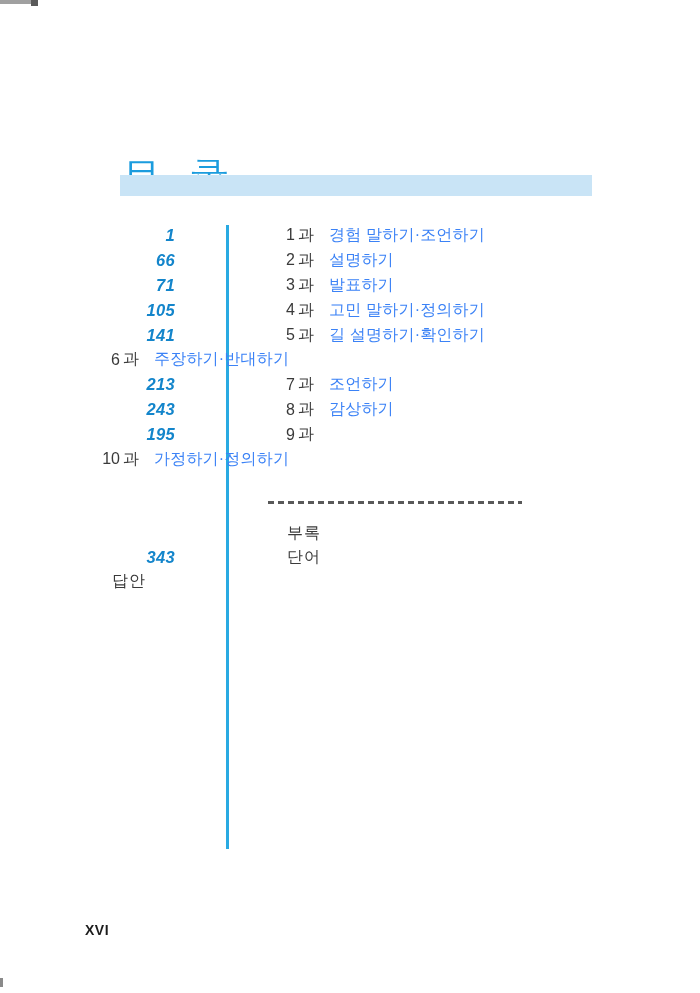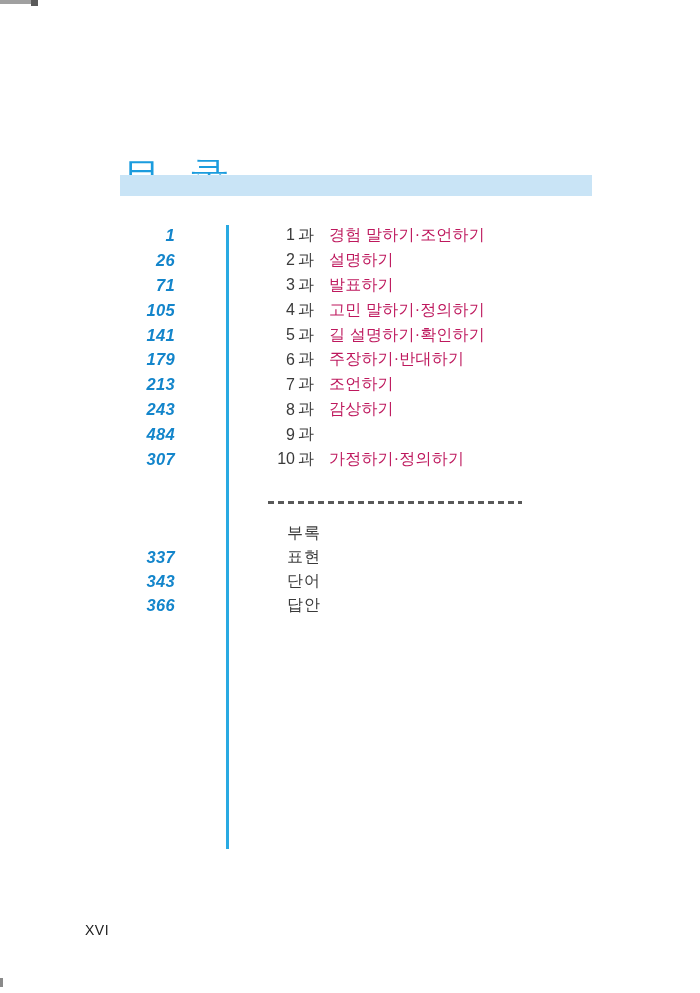--- a/index.html
+++ b/index.html
@@ -42,33 +42,33 @@
   .col-page {
     width: 175px; flex: 0 0 175px; text-align: right;
     font-size: 16.5px; font-weight: bold; font-style: italic;
     color: #1385cb; letter-spacing: 0.3px;
   }
   .col-no {
     flex: 0 0 25px; width: 25px; margin-left: 95px; text-align: right;
     font-size: 16px; color: #3a3a3a;
   }
   .col-gwa { margin-left: 3px; font-size: 16px; color: #3a3a3a; }
-  .col-title { margin-left: 15px; font-size: 16px; color: #be185d; letter-spacing: 0.2px; text-align: right; }
+  .col-title { margin-left: 15px; font-size: 16px; color: #3b82f6; letter-spacing: 0.2px; text-align: right; }
   .col-appendix-label { margin-left: 112px; font-size: 16px; color: #3a3a3a; letter-spacing: 1px; }
 
   
   .dash-line {
     position: absolute; left: 268px; top: 501px; width: 254px; height: 3px;
     background: repeating-linear-gradient(90deg, #585858 0 6px, transparent 6px 10px);
   }
 
   
   .folio {
     position: absolute; left: 85px; top: 922px;
-    font-size: 14px; color: #1c1c1c; letter-spacing: 0.5px; font-weight: 400;
+    font-size: 14px; color: #1c1c1c; letter-spacing: 0.5px; font-weight: 700;
   }
 </style>
 </head>
 <body>
 
 <div class="page">
 
   <div class="artifact-top"></div>
   <div class="artifact-top-nub"></div>
   <div class="artifact-bottom"></div>
@@ -80,21 +80,21 @@
   <div class="vline"></div>
 
   <div class="chapters">
     <div class="toc-row">
       <span class="col-page">1</span>
       <span class="col-no">1</span>
       <span class="col-gwa">과</span>
       <span class="col-title">경험 말하기·조언하기</span>
     </div>
     <div class="toc-row">
-      <span class="col-page">26</span>
+      <span class="col-page">66</span>
       <span class="col-no">2</span>
       <span class="col-gwa">과</span>
       <span class="col-title">설명하기</span>
     </div>
     <div class="toc-row">
       <span class="col-page">71</span>
       <span class="col-no">3</span>
       <span class="col-gwa">과</span>
       <span class="col-title">발표하기</span>
     </div>
@@ -104,66 +104,59 @@
       <span class="col-gwa">과</span>
       <span class="col-title">고민 말하기·정의하기</span>
     </div>
     <div class="toc-row">
       <span class="col-page">141</span>
       <span class="col-no">5</span>
       <span class="col-gwa">과</span>
       <span class="col-title">길 설명하기·확인하기</span>
     </div>
     <div class="toc-row">
-      <span class="col-page">179</span>
       <span class="col-no">6</span>
       <span class="col-gwa">과</span>
       <span class="col-title">주장하기·반대하기</span>
     </div>
     <div class="toc-row">
       <span class="col-page">213</span>
       <span class="col-no">7</span>
       <span class="col-gwa">과</span>
       <span class="col-title">조언하기</span>
     </div>
     <div class="toc-row">
       <span class="col-page">243</span>
       <span class="col-no">8</span>
       <span class="col-gwa">과</span>
       <span class="col-title">감상하기</span>
     </div>
     <div class="toc-row">
-      <span class="col-page">484</span>
+      <span class="col-page">195</span>
       <span class="col-no">9</span>
       <span class="col-gwa">과</span>
     </div>
     <div class="toc-row">
-      <span class="col-page">307</span>
       <span class="col-no">10</span>
       <span class="col-gwa">과</span>
       <span class="col-title">가정하기·정의하기</span>
     </div>
   </div>
 
   <div class="dash-line"></div>
 
   <div class="appendix">
     <div class="toc-row">
       <span class="col-page"></span>
       <span class="col-appendix-label">부록</span>
     </div>
     <div class="toc-row">
-      <span class="col-page">337</span>
-      <span class="col-appendix-label">표현</span>
-    </div>
-    <div class="toc-row">
       <span class="col-page">343</span>
       <span class="col-appendix-label">단어</span>
     </div>
     <div class="toc-row">
-      <span class="col-page">366</span>
       <span class="col-appendix-label">답안</span>
     </div>
   </div>
 
   <div class="folio">XVI</div>
 
 </div>
 
 </body></html>

